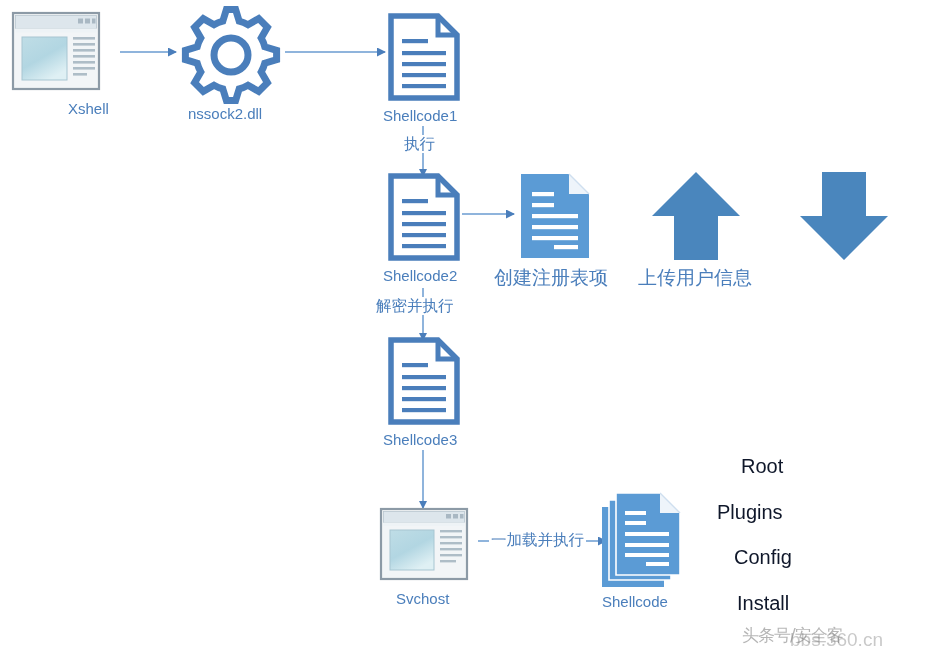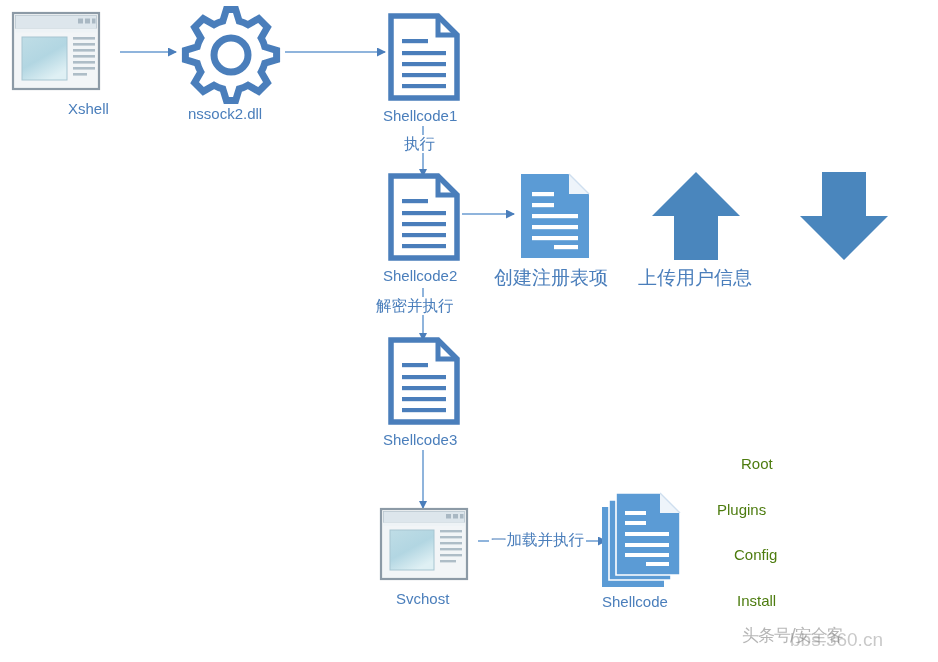--- a/index.html
+++ b/index.html
@@ -38,22 +38,22 @@
     color: #4a7ebb;
     font-size: 15.5px;
     line-height: 18px;
     white-space: nowrap;
     background: #ffffff;
     padding: 0 2px;
     font-family: "DejaVu Sans", "Liberation Sans", sans-serif;
   }
   .listitem {
     position: absolute;
-    color: #4d7c0f;
-    font-size: 15px;
+    color: #0f172a;
+    font-size: 20px;
     white-space: nowrap;
     font-family: "Liberation Sans", "DejaVu Sans", sans-serif;
   }
   svg.iconsvg { display: block; overflow: visible; }
   .conn { position: absolute; }
   .watermark {
     position: absolute;
     color: rgba(90, 90, 90, 0.45);
     font-size: 17px;
     white-space: nowrap;

